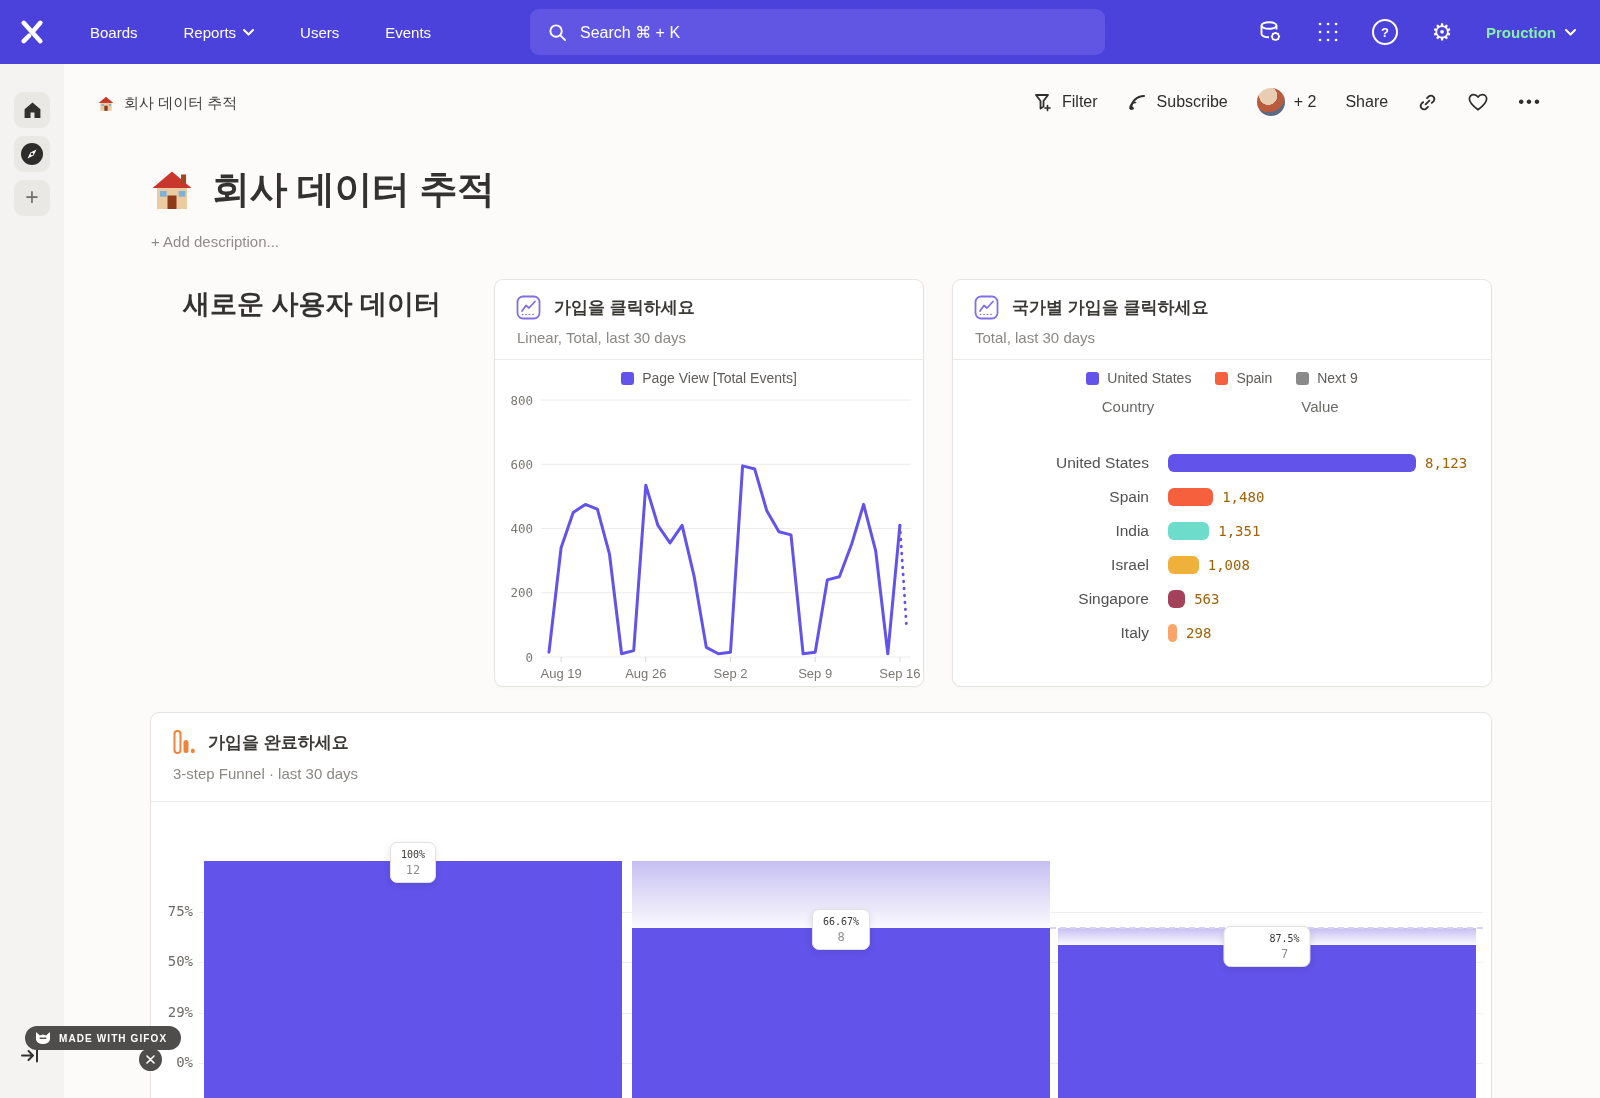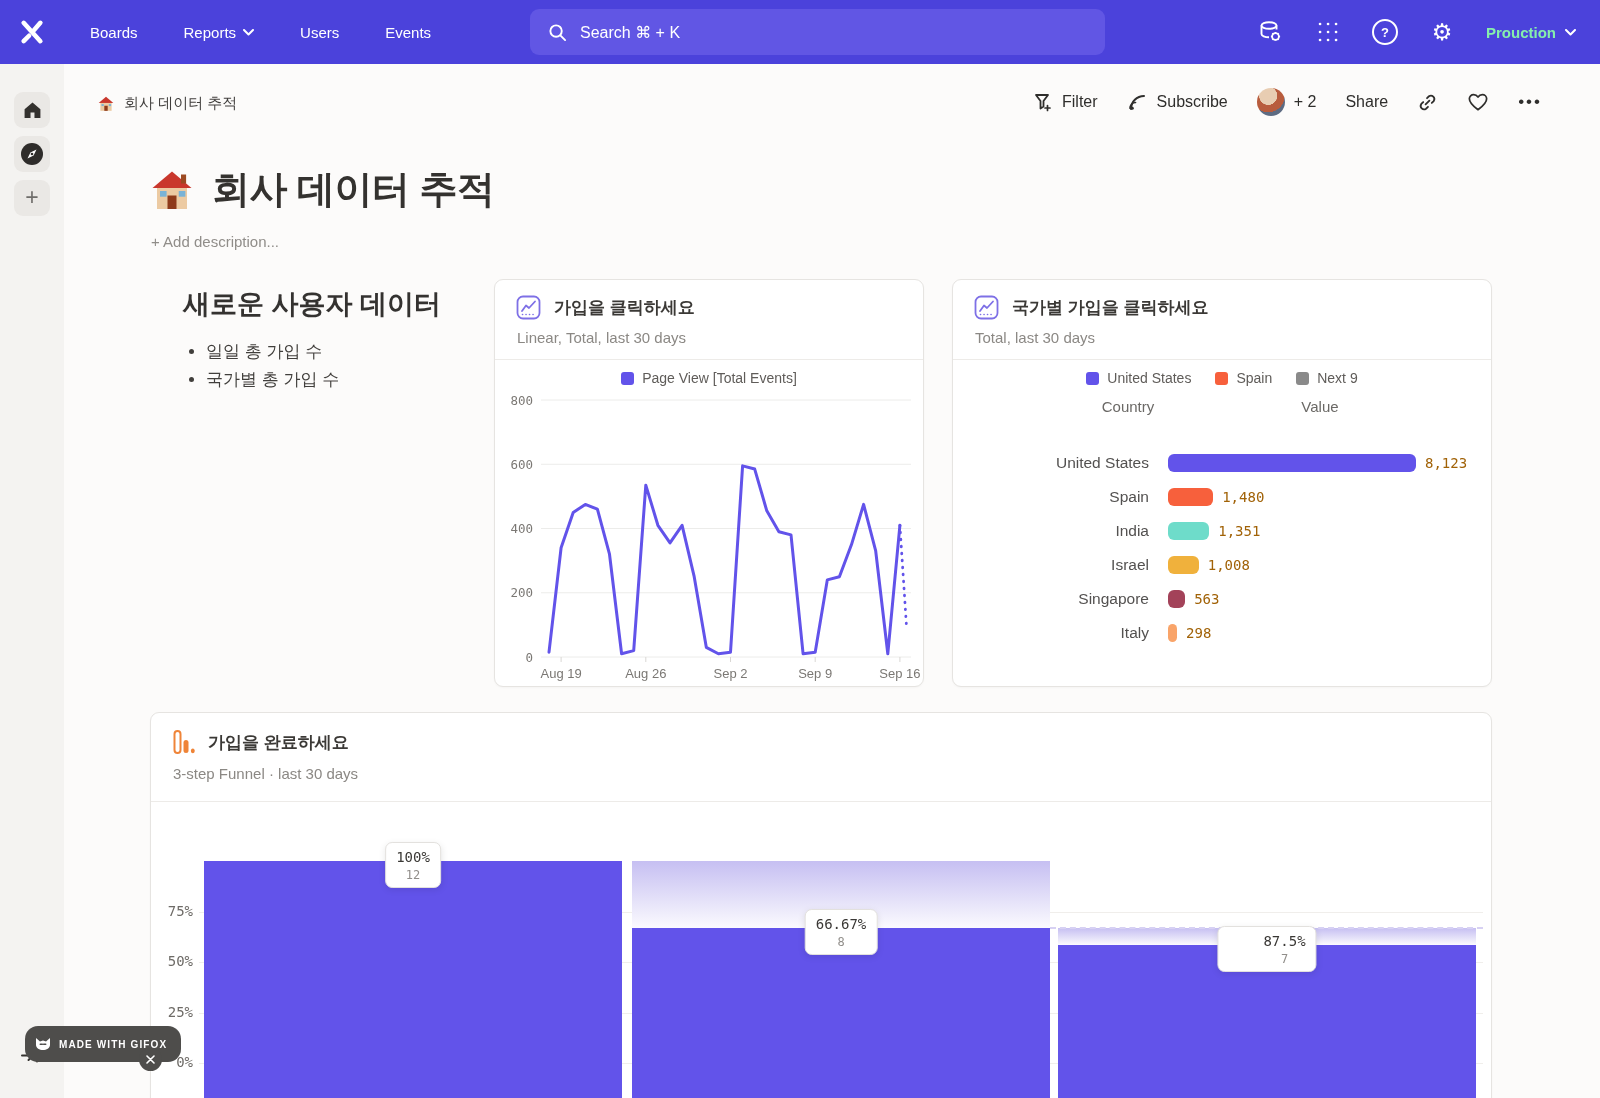--- a/index.html
+++ b/index.html
@@ -63,24 +63,24 @@
   .hbar-val{margin-left:9px;font-family:"DejaVu Sans Mono",monospace;font-size:14px;color:#a16207;}
   
   #funnelPlot{position:absolute;left:0;top:120px;width:1340px;height:280px;}
   .fn-grid{position:absolute;left:48px;width:1284px;height:1px;background:#f0eeeb;}
   .fn-ytick{position:absolute;left:0;width:42px;text-align:right;font-family:"DejaVu Sans Mono",monospace;font-size:14px;color:#6e6b67;}
   .fn-bar{position:absolute;width:418px;background:#6253ea;}
   .fn-ghost{position:absolute;width:418px;background:linear-gradient(180deg,#c6bff2 0%,#efedfb 78%,#fbfaff 100%);}
   .fn-dash{position:absolute;border-top:2px dashed #d7d1f3;}
   .fn-tip{position:absolute;transform:translateX(-50%);background:#fff;border:1px solid #e3e1de;border-radius:7px;
           box-shadow:0 2px 7px rgba(0,0,0,.09);padding:6px 10px 5px;text-align:center;z-index:3;}
-  .fn-tip .pct{font-family:"DejaVu Sans Mono",monospace;font-size:14px;color:#3a3835;white-space:nowrap;}
+  .fn-tip .pct{font-family:"DejaVu Sans Mono",monospace;font-size:10px;color:#3a3835;white-space:nowrap;}
   .fn-tip .cnt{font-family:"DejaVu Sans Mono",monospace;font-size:12px;color:#918e8a;margin-top:3px;}
   
-  .gifox{position:absolute;left:25px;top:1026px;height:36px;border-radius:13px;background:#4e4d4b;color:#fff;
+  .gifox{position:absolute;left:25px;top:1026px;height:24px;border-radius:13px;background:#4e4d4b;color:#fff;
          display:flex;align-items:center;gap:8px;padding:0 14px 0 10px;font-size:10px;font-weight:700;letter-spacing:1.1px;}
   .gifox-close{position:absolute;left:139px;top:1048px;width:23px;height:23px;border-radius:50%;background:#4e4d4b;
                color:#fff;font-size:12px;display:flex;align-items:center;justify-content:center;}
   svg{display:block;}
   text{font-family:"Liberation Sans",sans-serif;}
 </style>
 </head>
 <body>
 
 <div class="stage">
@@ -229,24 +229,20 @@
       <rect x="6" y="14" width="20" height="14" fill="#eccaa2"></rect>
       <rect x="13" y="19" width="6" height="9" fill="#8e3a1a"></rect>
       <rect x="8" y="16" width="4.4" height="3.8" fill="#7ab3d6"></rect>
       <rect x="20.5" y="16" width="4.4" height="3.8" fill="#7ab3d6"></rect>
     </svg>
     <span class="page-title">회사 데이터 추적</span>
   </div>
   <div class="page-desc">+ Add description...</div>
 
   <div class="text-heading">새로운 사용자 데이터</div>
-  <ul class="text-bullets">
-    <li>일일 총 가입 수</li>
-    <li>국가별 총 가입 수</li>
-  </ul>
 
   <div class="card line-card">
     <div class="card-head">
       <span class="chart-mini-icon">
         <svg width="25" height="25" viewBox="0 0 25 25">
           <rect x="1.5" y="1.5" width="22" height="22" rx="5.5" stroke="#7e70e6" stroke-width="1.8" fill="none"></rect>
           <path d="M6 16 L10 10.5 L13 13 L19 6.5" stroke="#7e70e6" stroke-width="1.8" fill="none" stroke-linecap="round" stroke-linejoin="round"></path>
           <path d="M6.5 19.5 h.1 M10 19.5 h.1 M13.5 19.5 h.1 M17 19.5 h.1" stroke="#7e70e6" stroke-width="1.6" stroke-linecap="round"></path>
         </svg>
       </span>
@@ -364,21 +360,21 @@
         </svg>
       </span>
       <span class="card-title">가입을 완료하세요</span>
     </div>
     <div class="card-sub" style="top:52px;">3-step Funnel · last 30 days</div>
     <div class="card-divider" style="top:88px;"></div>
     <div id="funnelPlot">
         <div class="fn-grid" style="top: 230px;"></div>
         <span class="fn-ytick" style="top: 221px;">0%</span>
         <div class="fn-grid" style="top: 179.5px;"></div>
-        <span class="fn-ytick" style="top: 170.5px;">25%</span>
+        <span class="fn-ytick" style="top: 170.5px;">29%</span>
         <div class="fn-grid" style="top: 129px;"></div>
         <span class="fn-ytick" style="top: 120px;">50%</span>
         <div class="fn-grid" style="top: 78.5px;"></div>
         <span class="fn-ytick" style="top: 69.5px;">75%</span>
         <div class="fn-bar" style="left: 53px; top: 28px; height: 262px; background: rgb(98, 83, 234);"></div>
         <div class="fn-tip" style="left: 262px; top: 9px;">
           <div class="pct">100%</div>
           <div class="cnt">12</div>
         </div>
         <div class="fn-ghost" style="left: 481px; top: 28px; height: 67.3266px;"></div>

